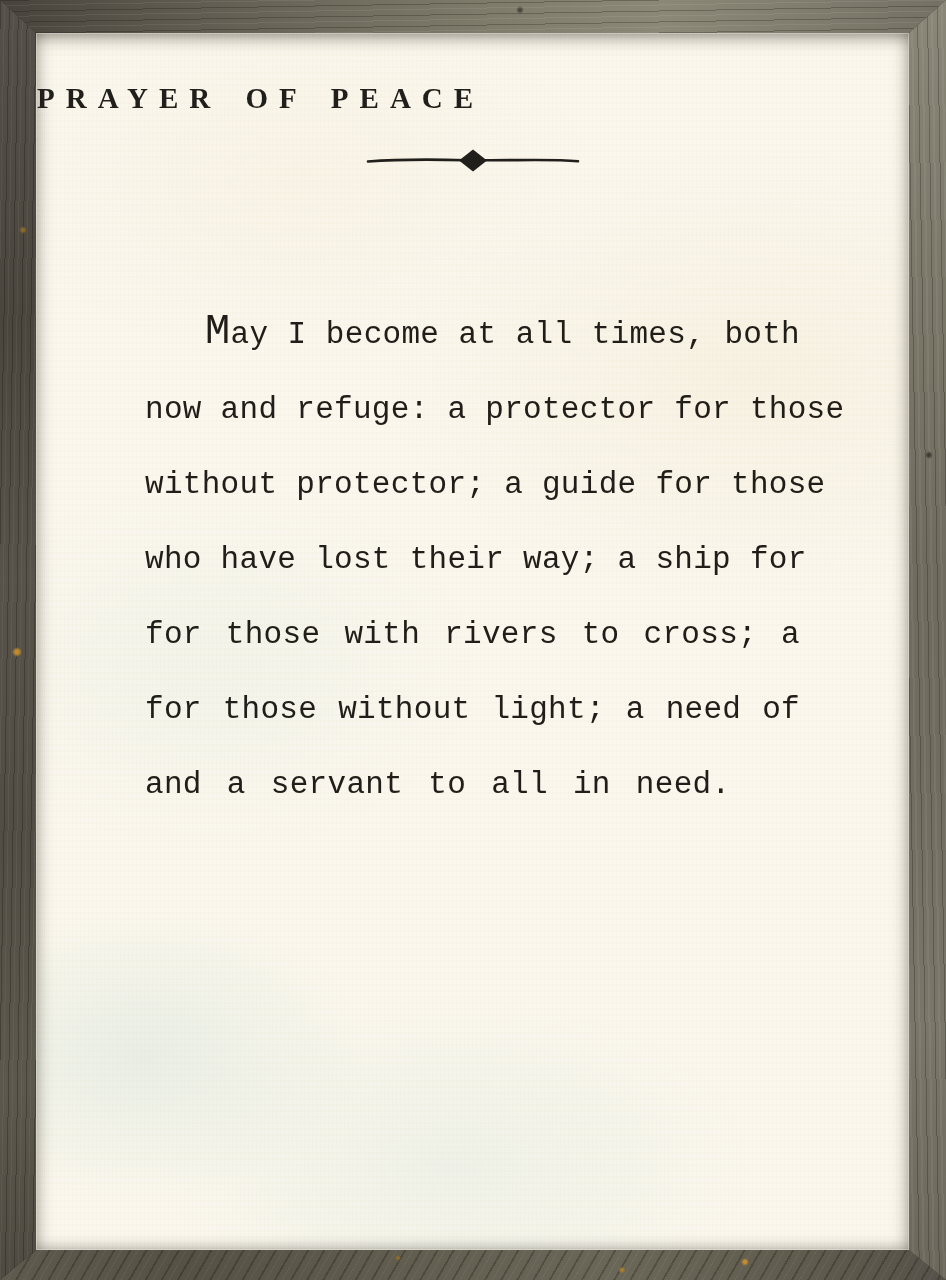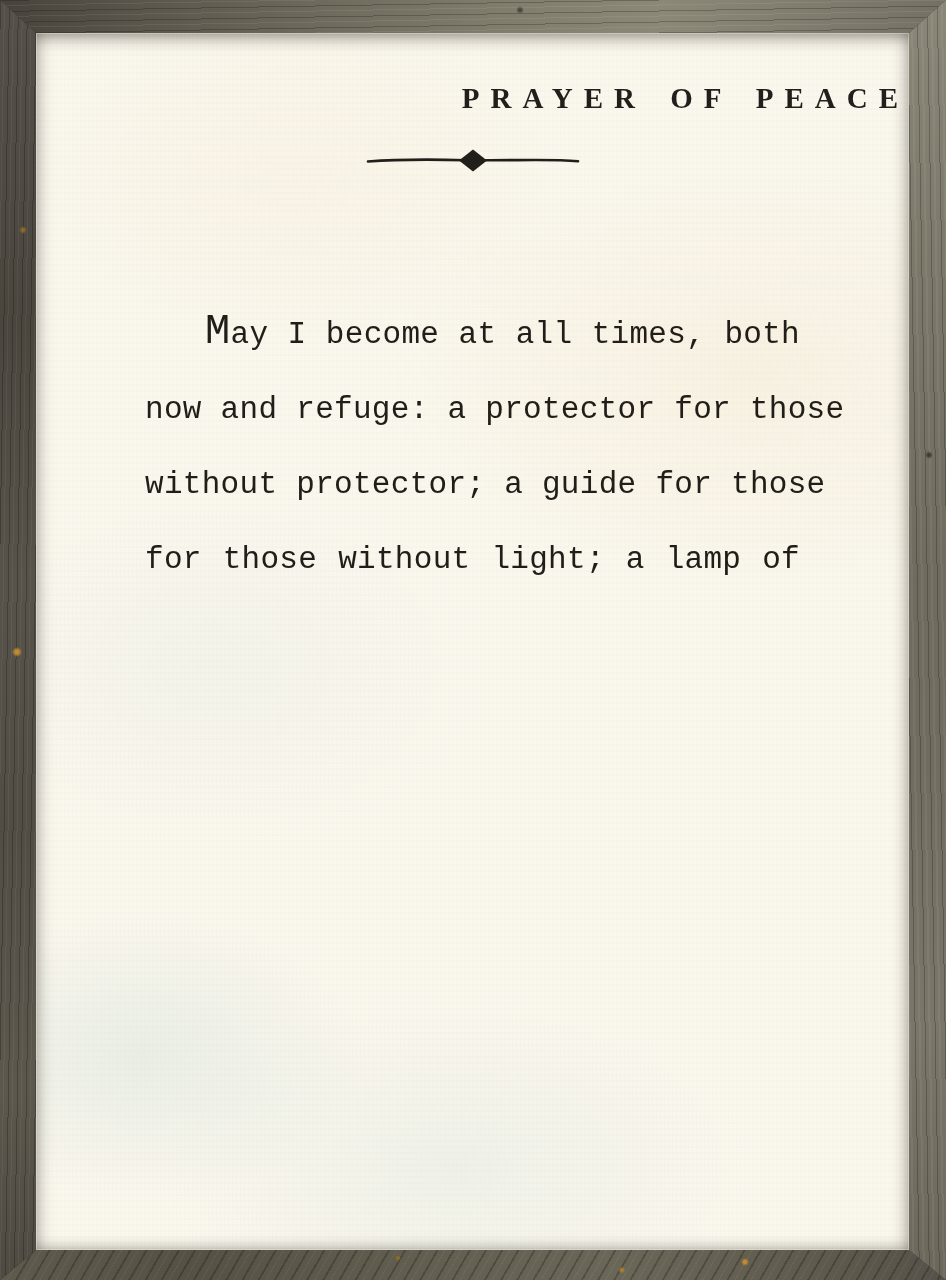--- a/index.html
+++ b/index.html
@@ -71,21 +71,21 @@
       inset 14px 0 16px -12px rgba(45,40,30,.35),
       inset -14px 0 16px -12px rgba(45,40,30,.38),
       inset 0 -12px 14px -10px rgba(60,55,45,.38);
     outline: 1px solid rgba(252,250,242,.35);
     outline-offset: -1px;
   }
 
   
   .title {
     margin-top: 48px;
-    text-align: right;
+    text-align: left;
     font-size: 29px;
     line-height: 34px;
     font-weight: bold;
     letter-spacing: 11px;
     padding-left: 1px; 
     word-spacing: 6px;
     color: #211f1b;
   }
 
   .divider { display: block; margin: 30px auto 0; }
@@ -124,17 +124,20 @@
 
     <svg class="divider" width="218" height="30" viewBox="0 0 218 30" aria-hidden="true">
       <path d="M4 16.5 C 40 13.8, 78 14.6, 102 15.2 M116 15.2 C 152 15.6, 186 13.8, 214 16.2" fill="none" stroke="#211f1b" stroke-width="2.6" stroke-linecap="round"></path>
       <path d="M109 4.5 L123 15.5 L109 26.5 L95 15.5 Z" fill="#211f1b"></path>
     </svg>
 
     <div class="poem">
       <div class="line first"><span class="drop-initial">M</span><span>ay I become at all times, both</span></div>
       <div class="line">now and refuge: a protector for those</div>
       <div class="line">without protector; a guide for those</div>
-      <div class="line">for those without light; a lamp of</div>
+      <div class="line">who have lost their way; a ship for</div>
+      <div class="line">for those with rivers to cross; a</div>
+      <div class="line">for those without light; a need of</div>
+      <div class="line last">and a servant to all in need.</div>
     </div>
 
   </div>
 </div>
 
 </body></html>

